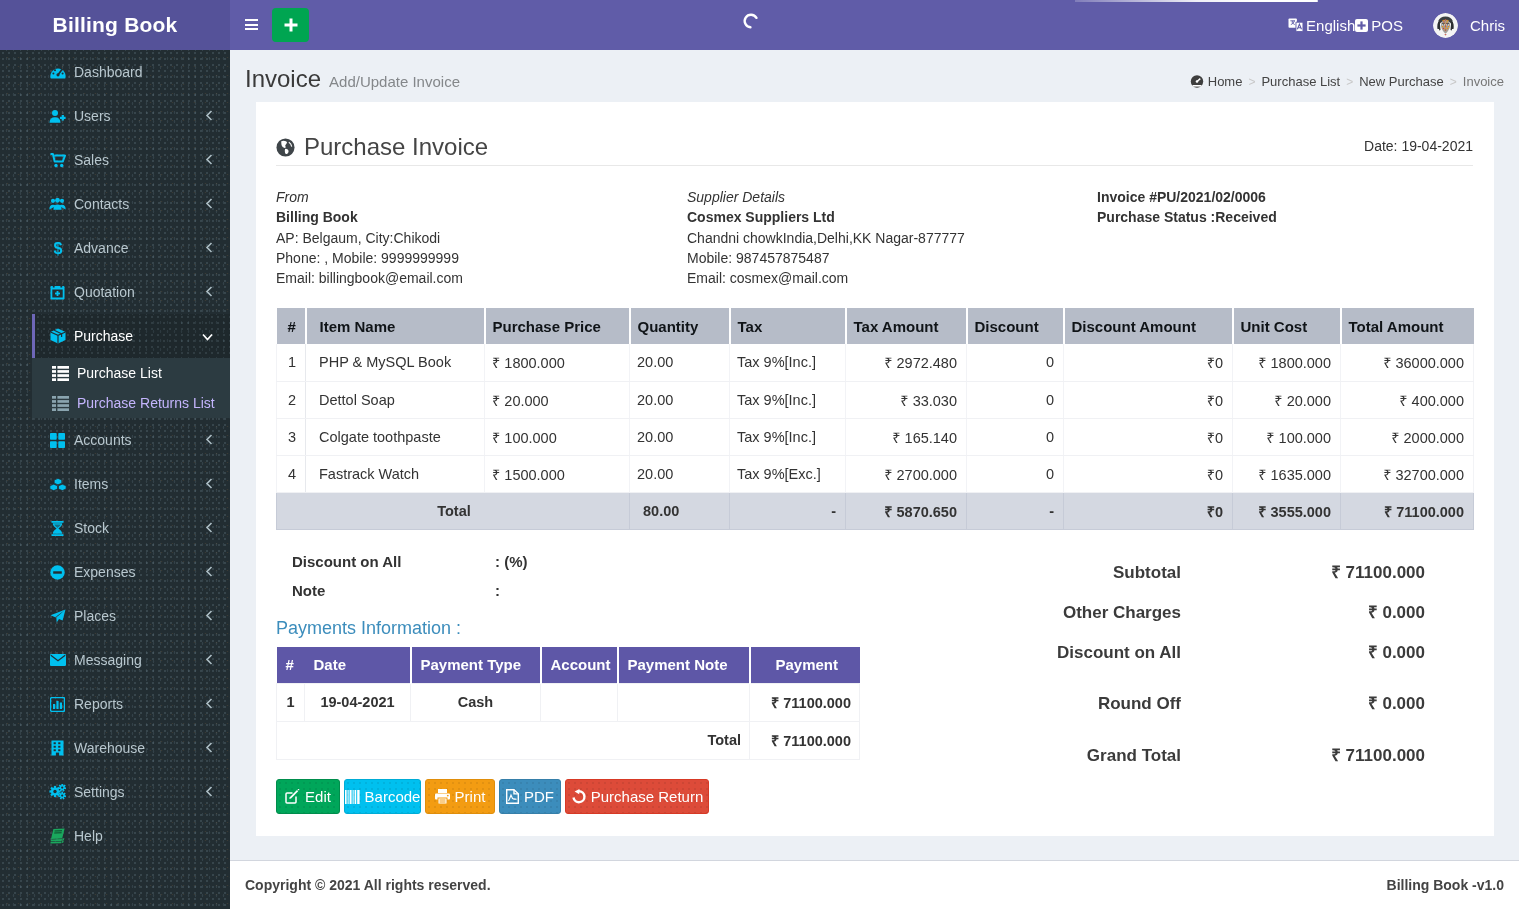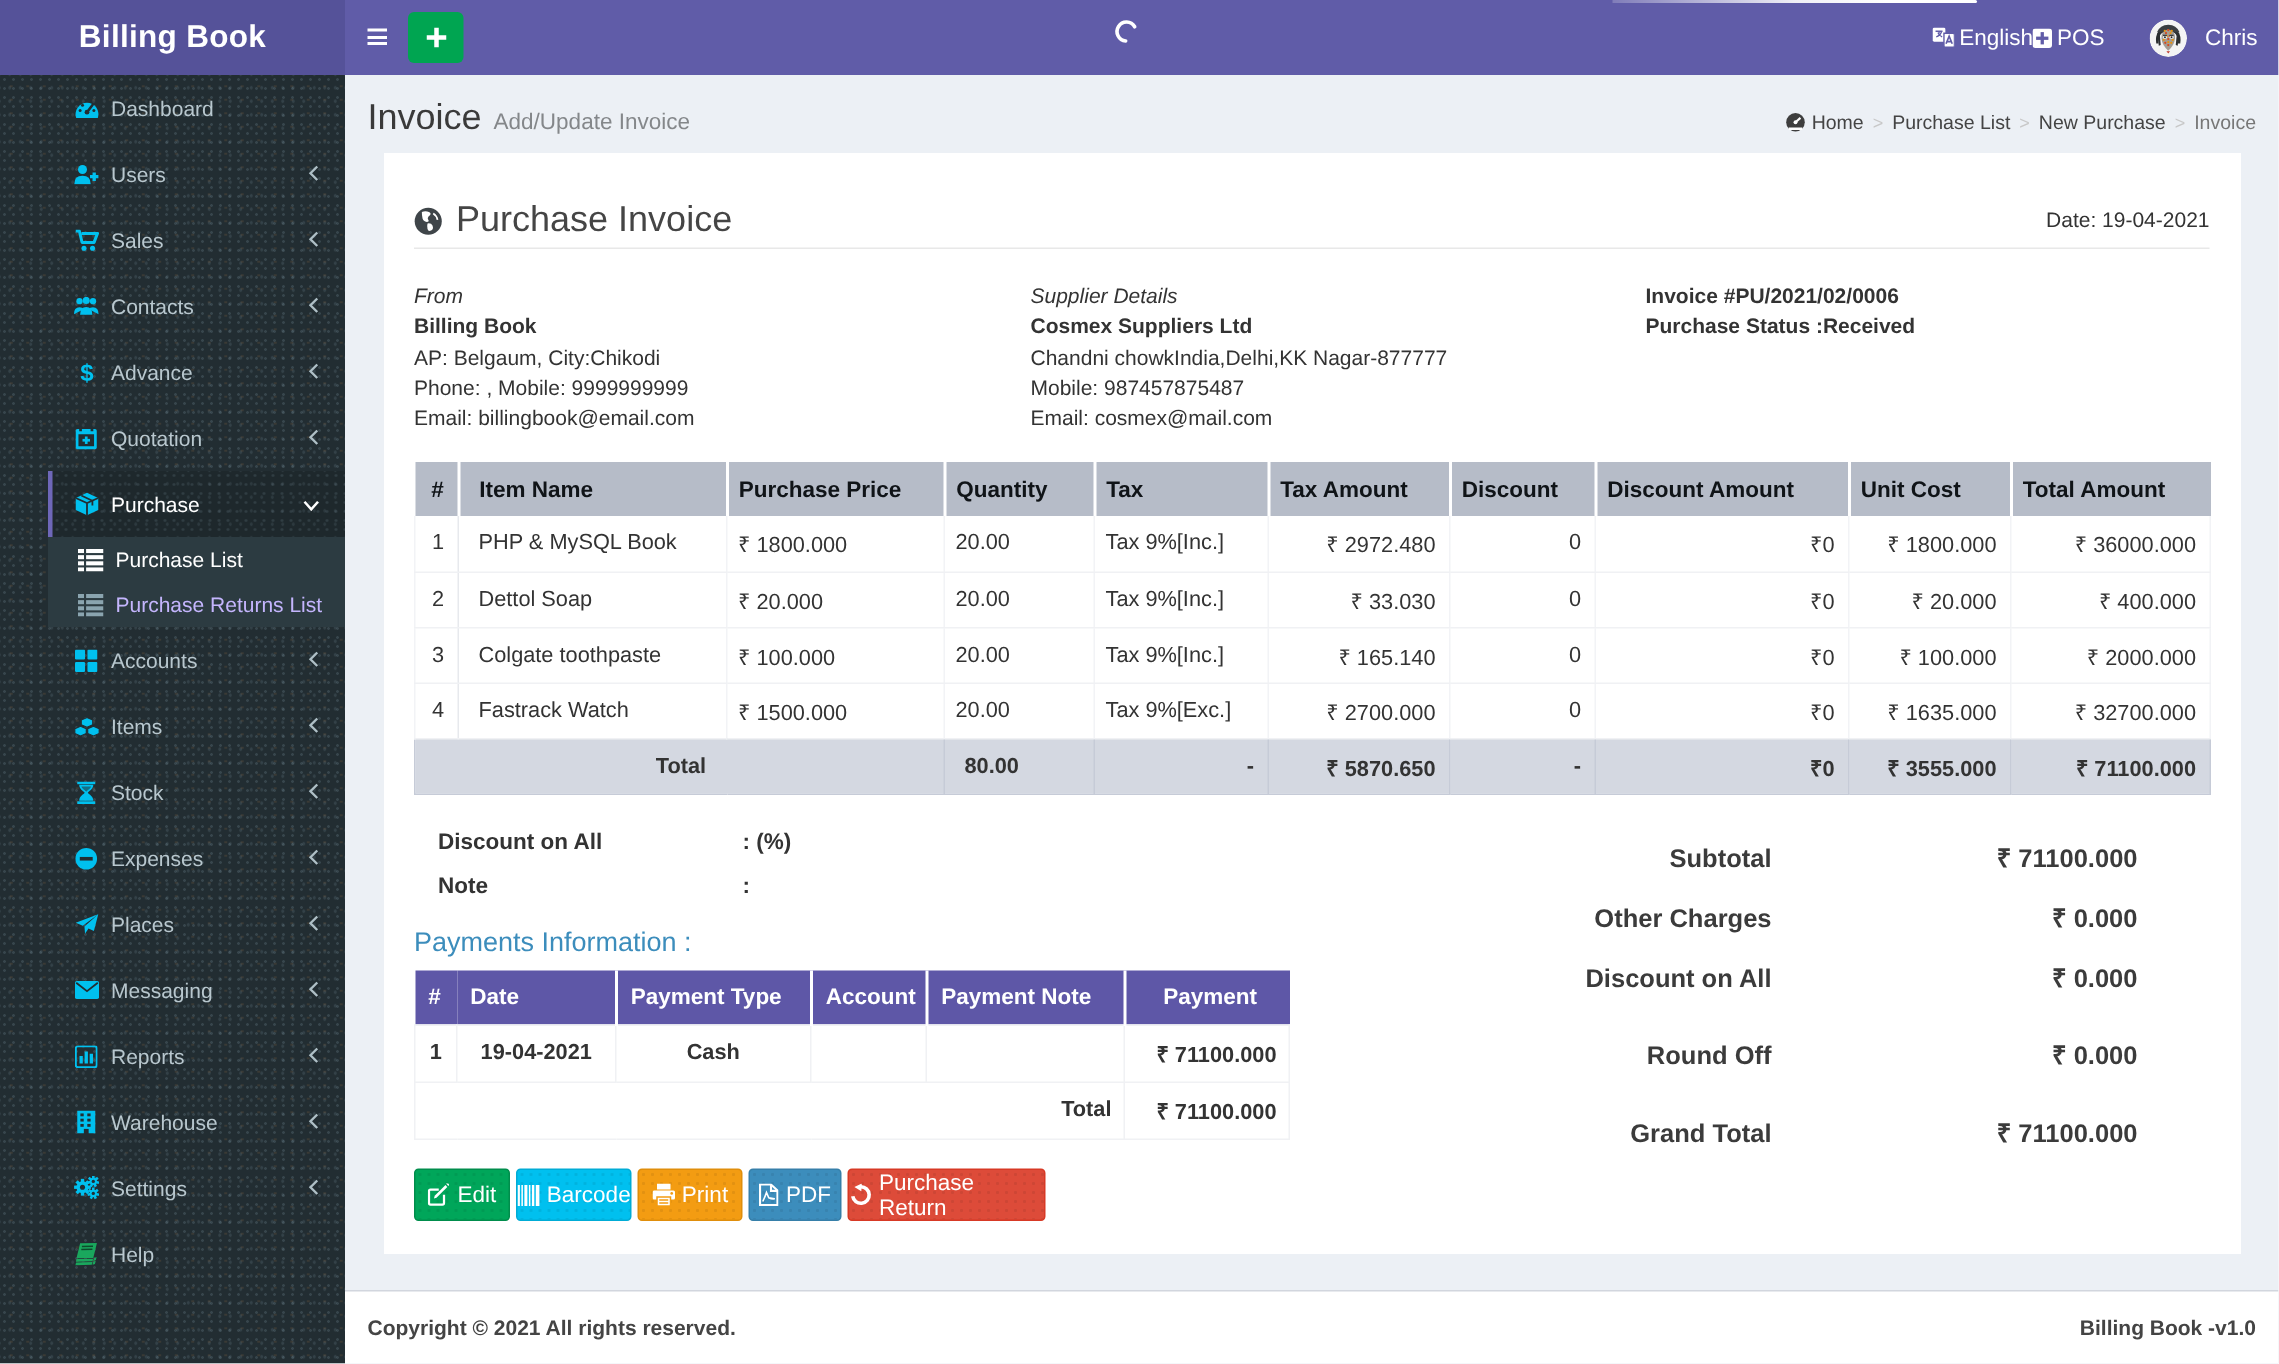--- a/index.html
+++ b/index.html
@@ -296,21 +296,21 @@
                 <circle cx="12.8" cy="6.6" r="0.9" fill="#f39c12"></circle>
               </svg>
             </span>Print</div>
         <div class="btn" style="width:62px;background-color:#3c8dbc;border:1px solid #367fa9;"><span class="ic">
               <svg width="13" height="15" viewBox="0 0 13 15">
                 <path d="M0.7 0.7 h7.3 L12.3 4.7 V14.3 H0.7 Z" fill="none" stroke="#fff" stroke-width="1.4"></path>
                 <path d="M8 0.7 V4.9 h4.3" fill="none" stroke="#fff" stroke-width="1.4"></path>
                 <path d="M2.5 12 C3.5 10 4.5 7.5 5 6 L6.5 9.5 C7.5 10 9 10.5 10.5 10.2 C9 9.8 7.5 9.7 6.5 9.5" stroke="#fff" stroke-width="1.1" fill="none"></path>
               </svg>
             </span>PDF</div>
-        <div class="btn" style="width:132px;background-color:#dd4b39;border:1px solid #d73925;"><span class="ic">
+        <div class="btn" style="width:144px;background-color:#dd4b39;border:1px solid #d73925;"><span class="ic">
               <svg width="15" height="15" viewBox="0 0 15 15">
                 <path d="M7.8 2.2 A5.5 5.5 0 1 1 2.5 8.5" fill="none" stroke="#fff" stroke-width="2.4"></path>
                 <path d="M8.5 0 L3.6 2.4 L8.2 5.2 Z" fill="#fff"></path>
               </svg>
             </span>Purchase Return</div>
       </div>
       <div class="totrow" style="top:461px;">
           <span class="tl">Subtotal</span>
           <span class="tv">₹ 71100.000</span>
         </div>

